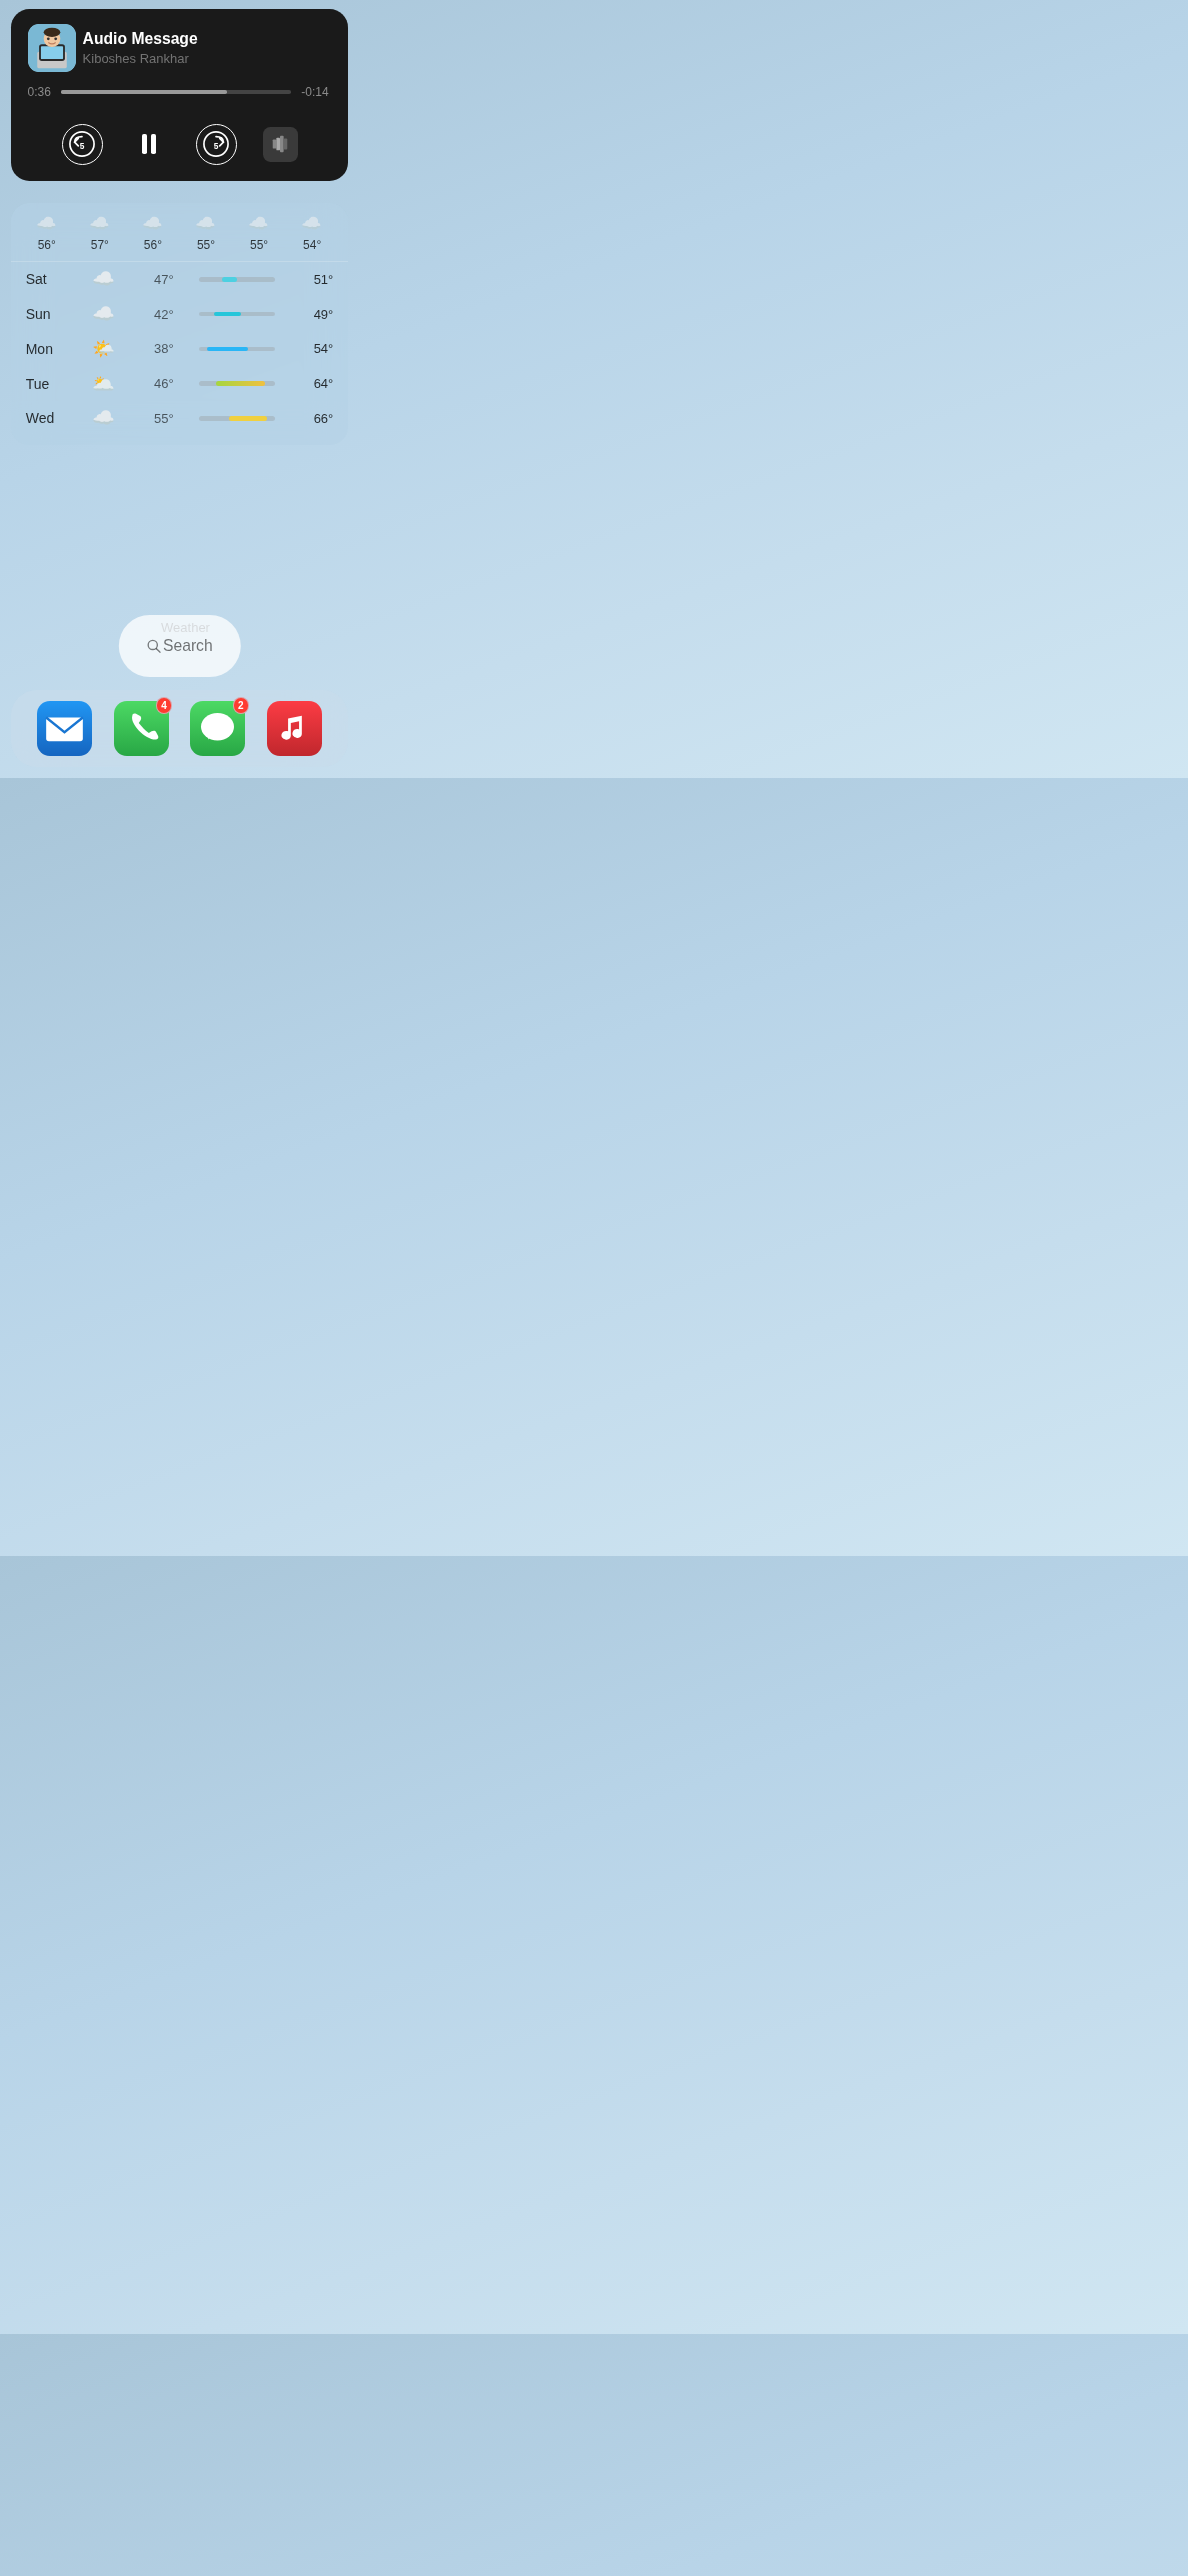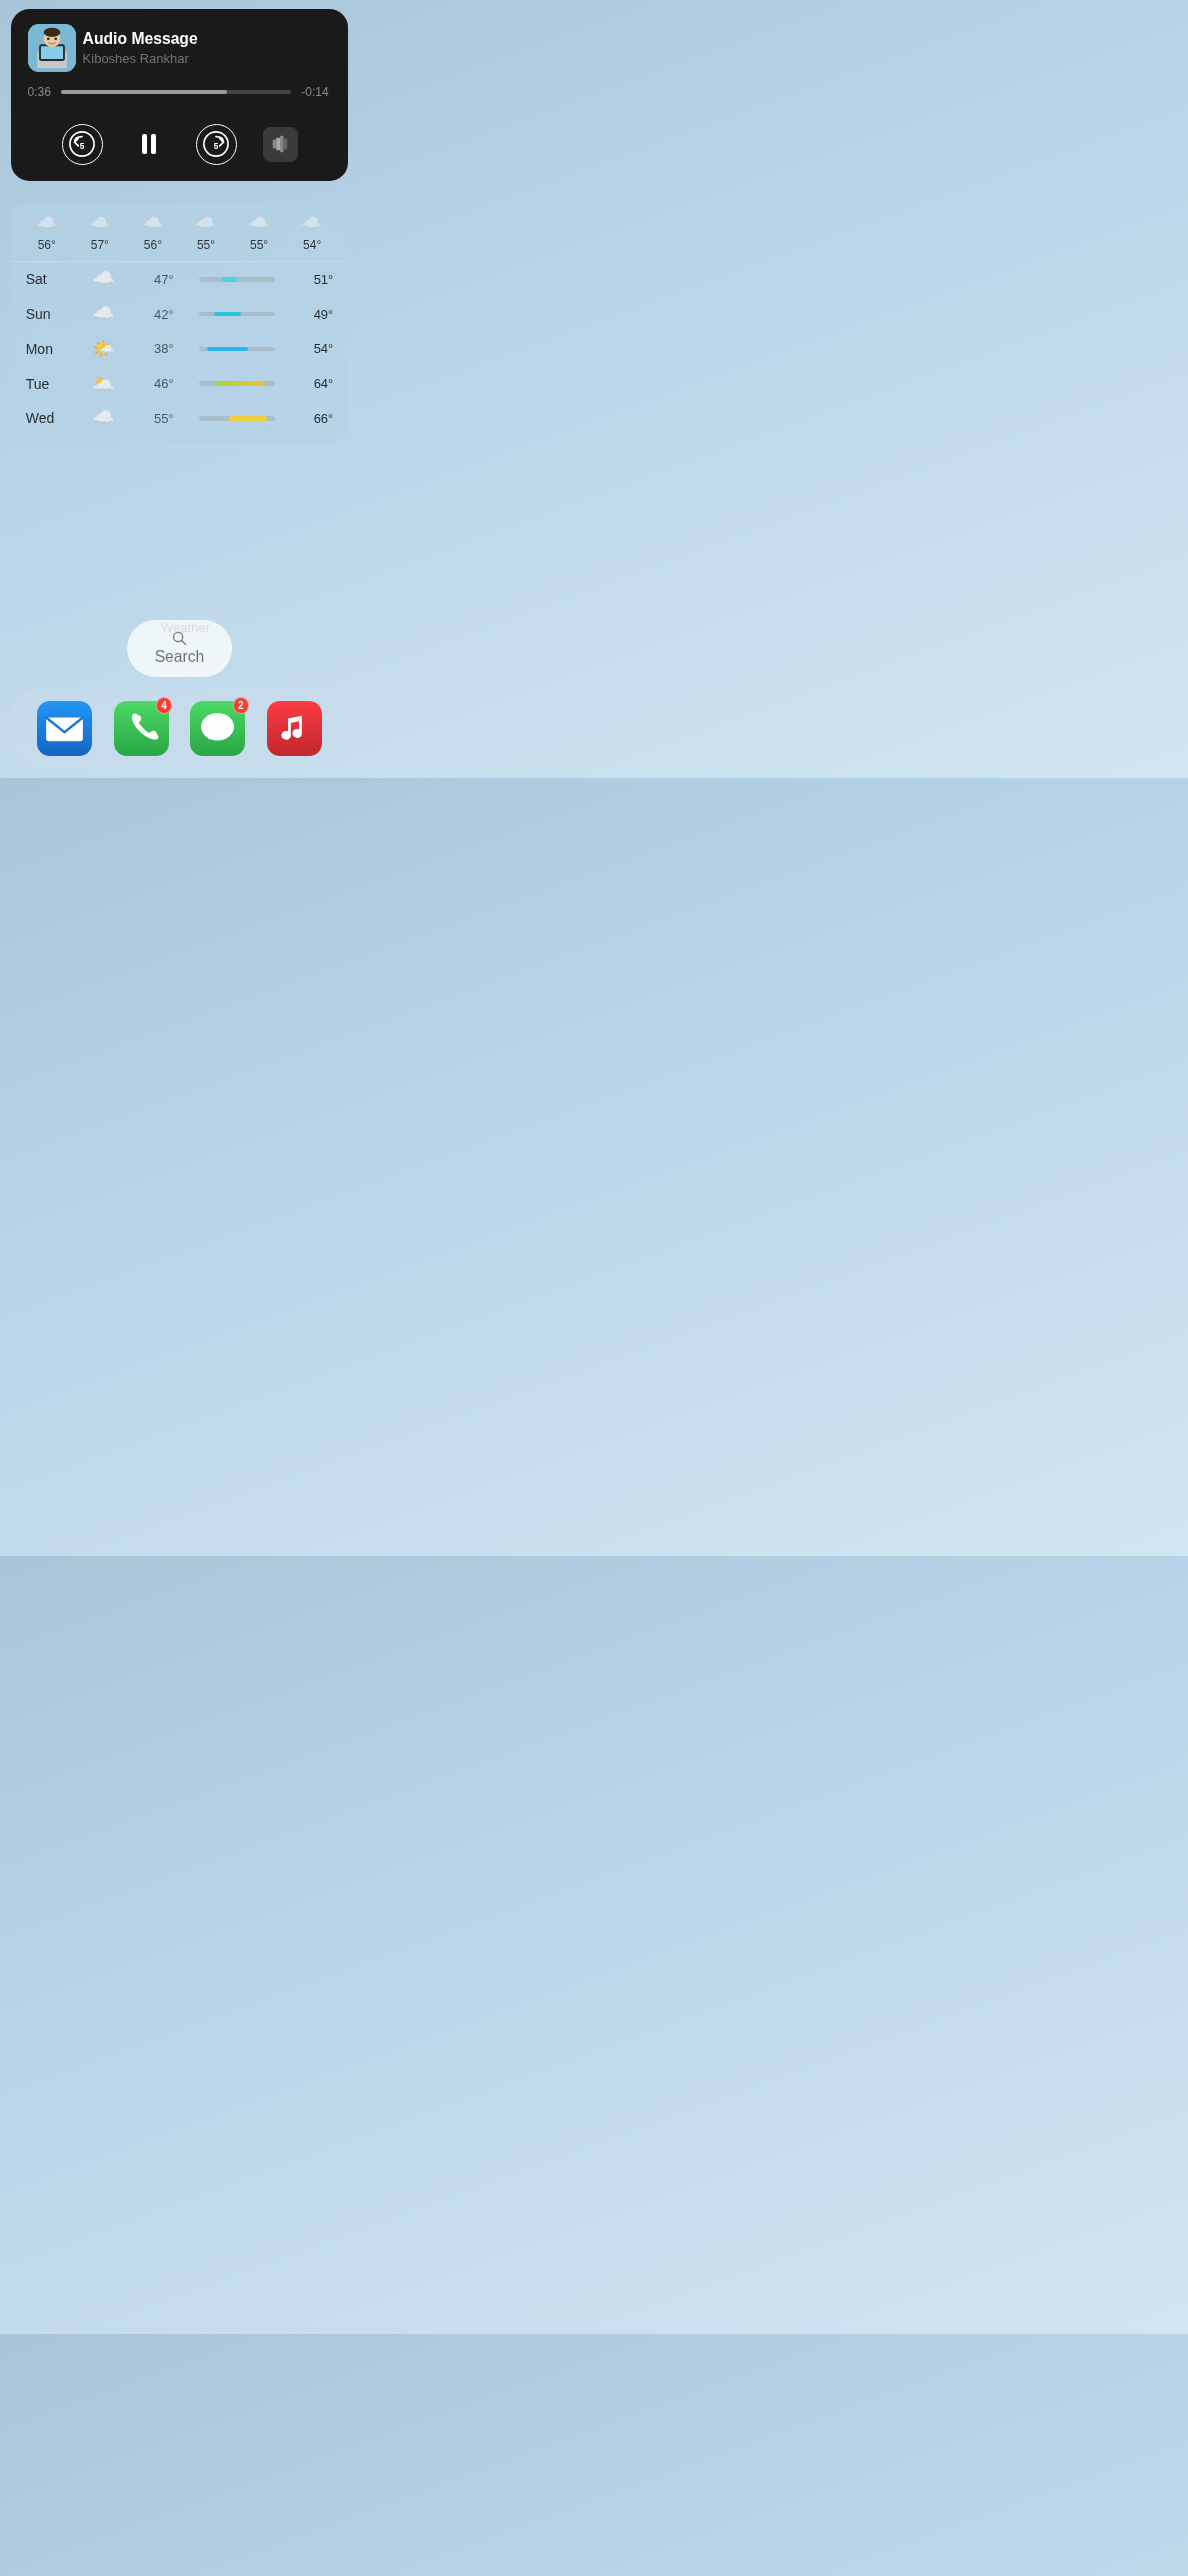--- a/index.html
+++ b/index.html
@@ -250,27 +250,26 @@
     }
 
     
     .search-button {
       position: absolute;
       bottom: 101px;
       left: 50%;
       transform: translateX(-50%);
       background: rgba(255,255,255,0.75);
       border-radius: 46px;
-      padding: 11px 28px;
+      padding: 22px 28px;
       display: flex;
       align-items: center;
       gap: 2px;
       cursor: pointer;
       white-space: nowrap;
-      flex-direction: column;
     }
 
     .search-text {
       color: rgba(0,0,0,0.55);
       font-size: 15.7px;
     }
 
     
     .dock {
       position: absolute;

